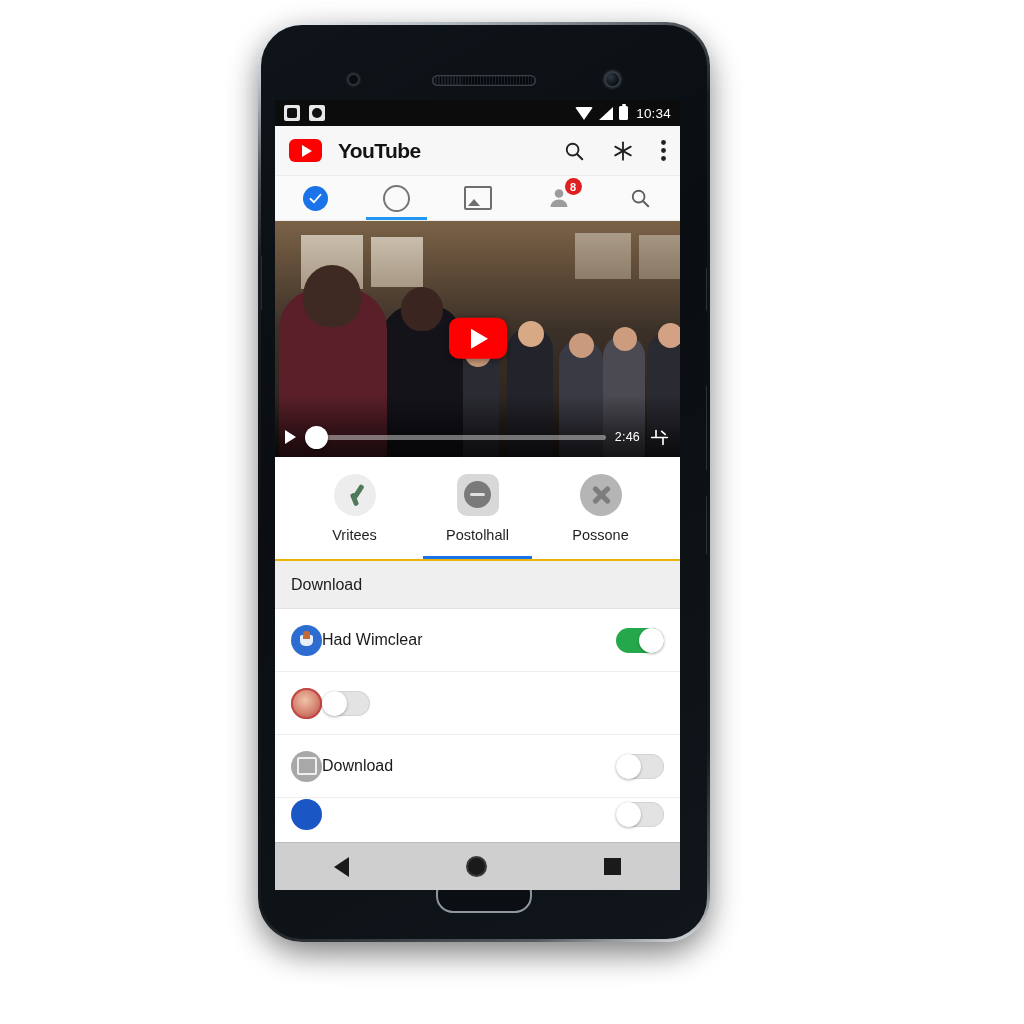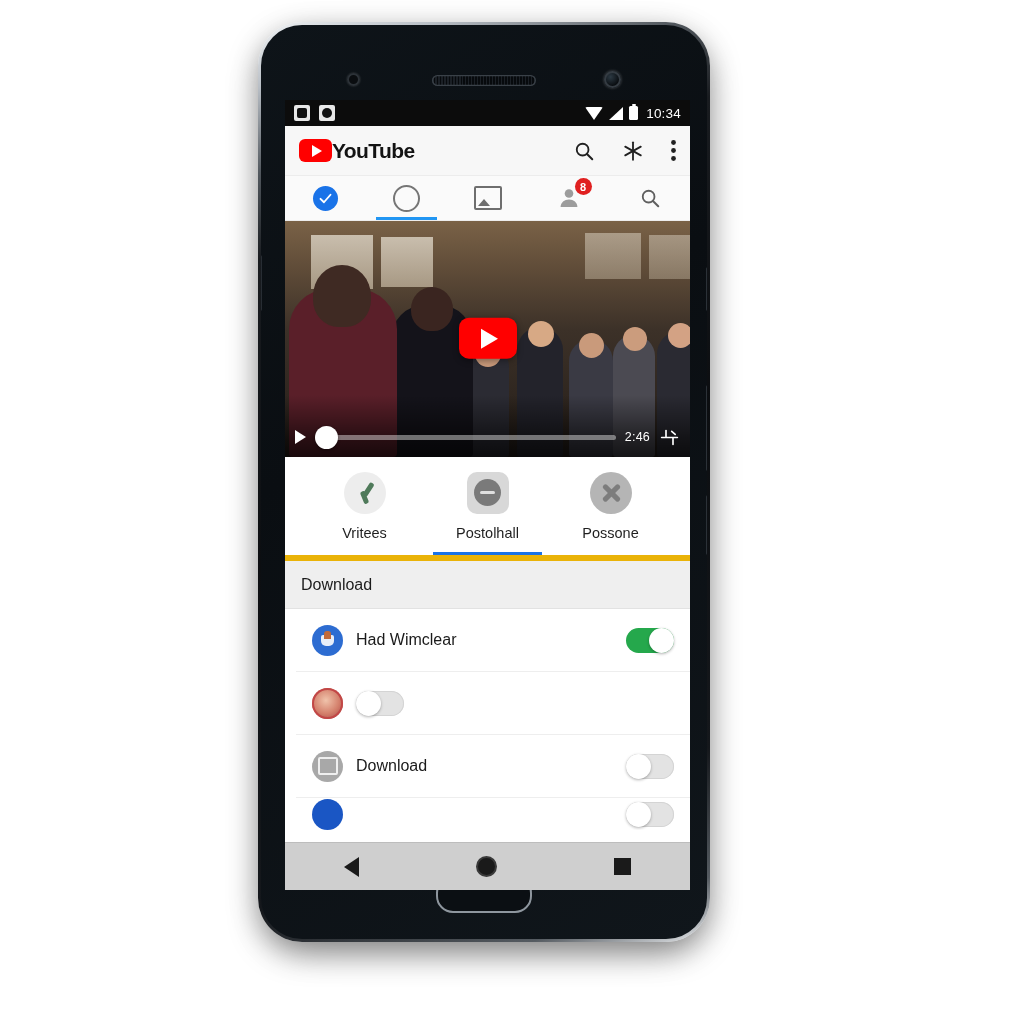--- a/index.html
+++ b/index.html
@@ -104,21 +104,21 @@
     border-radius: 2px;
   }
   .side-btn.left-1 { left: -4px; top: 230px; width: 5px; height: 56px; }
   .side-btn.right-1 { right: -4px; top: 242px; width: 5px; height: 44px; }
   .side-btn.right-2 { right: -4px; top: 360px; width: 5px; height: 86px; }
   .side-btn.right-3 { right: -4px; top: 470px; width: 5px; height: 60px; }
 
   
   .screen {
     position: absolute;
-    left: 24px;
+    left: 14px;
     top: 75px;
     width: 405px;
     height: 790px;
     background: #ffffff;
     overflow: hidden;
   }
 
   
   .status-bar {
     height: 26px;
@@ -186,21 +186,21 @@
   
   .app-bar {
     height: 50px;
     background: #f7f7f7;
     display: flex;
     align-items: center;
     padding: 0 14px;
     box-sizing: border-box;
     border-bottom: 1px solid #ececec;
   }
-  .yt-logo { display: flex; align-items: center; gap: 0; }
+  .yt-logo { display: flex; align-items: center; gap: 16px; }
   .yt-badge {
     width: 33px; height: 23px;
     background: #ff0000;
     border-radius: 6px;
     display: flex;
     align-items: center;
     justify-content: center;
   }
   .yt-badge .tri {
     width: 0; height: 0;
@@ -395,21 +395,21 @@
   .ctrl-settings { flex: none; color: #ffffff; display: flex; align-items: center; }
 
   
   .quick-tabs {
     height: 104px;
     background: #ffffff;
     display: flex;
     align-items: stretch;
     padding: 0 18px;
     box-sizing: border-box;
-    border-bottom: 6px solid #eab308;
+    border-bottom: 2px solid #eab308;
   }
   .q-tab {
     flex: 1;
     display: flex;
     flex-direction: column;
     align-items: center;
     justify-content: center;
     gap: 11px;
     position: relative;
   }
@@ -506,22 +506,21 @@
 
   
   .list { background: #ffffff; }
   .row {
     height: 63px;
     display: flex;
     align-items: center;
     padding: 9px 16px;
     box-sizing: border-box;
     border-bottom: 1px solid #eeeeee;
-    gap: 13px;
-    margin-left: 11px;
+    gap: 0;
   }
   .row-avatar {
     width: 31px; height: 31px;
     border-radius: 50%;
     flex: none;
     display: flex;
     align-items: center;
     justify-content: center;
     font-size: 13px;
     color: #ffffff;

